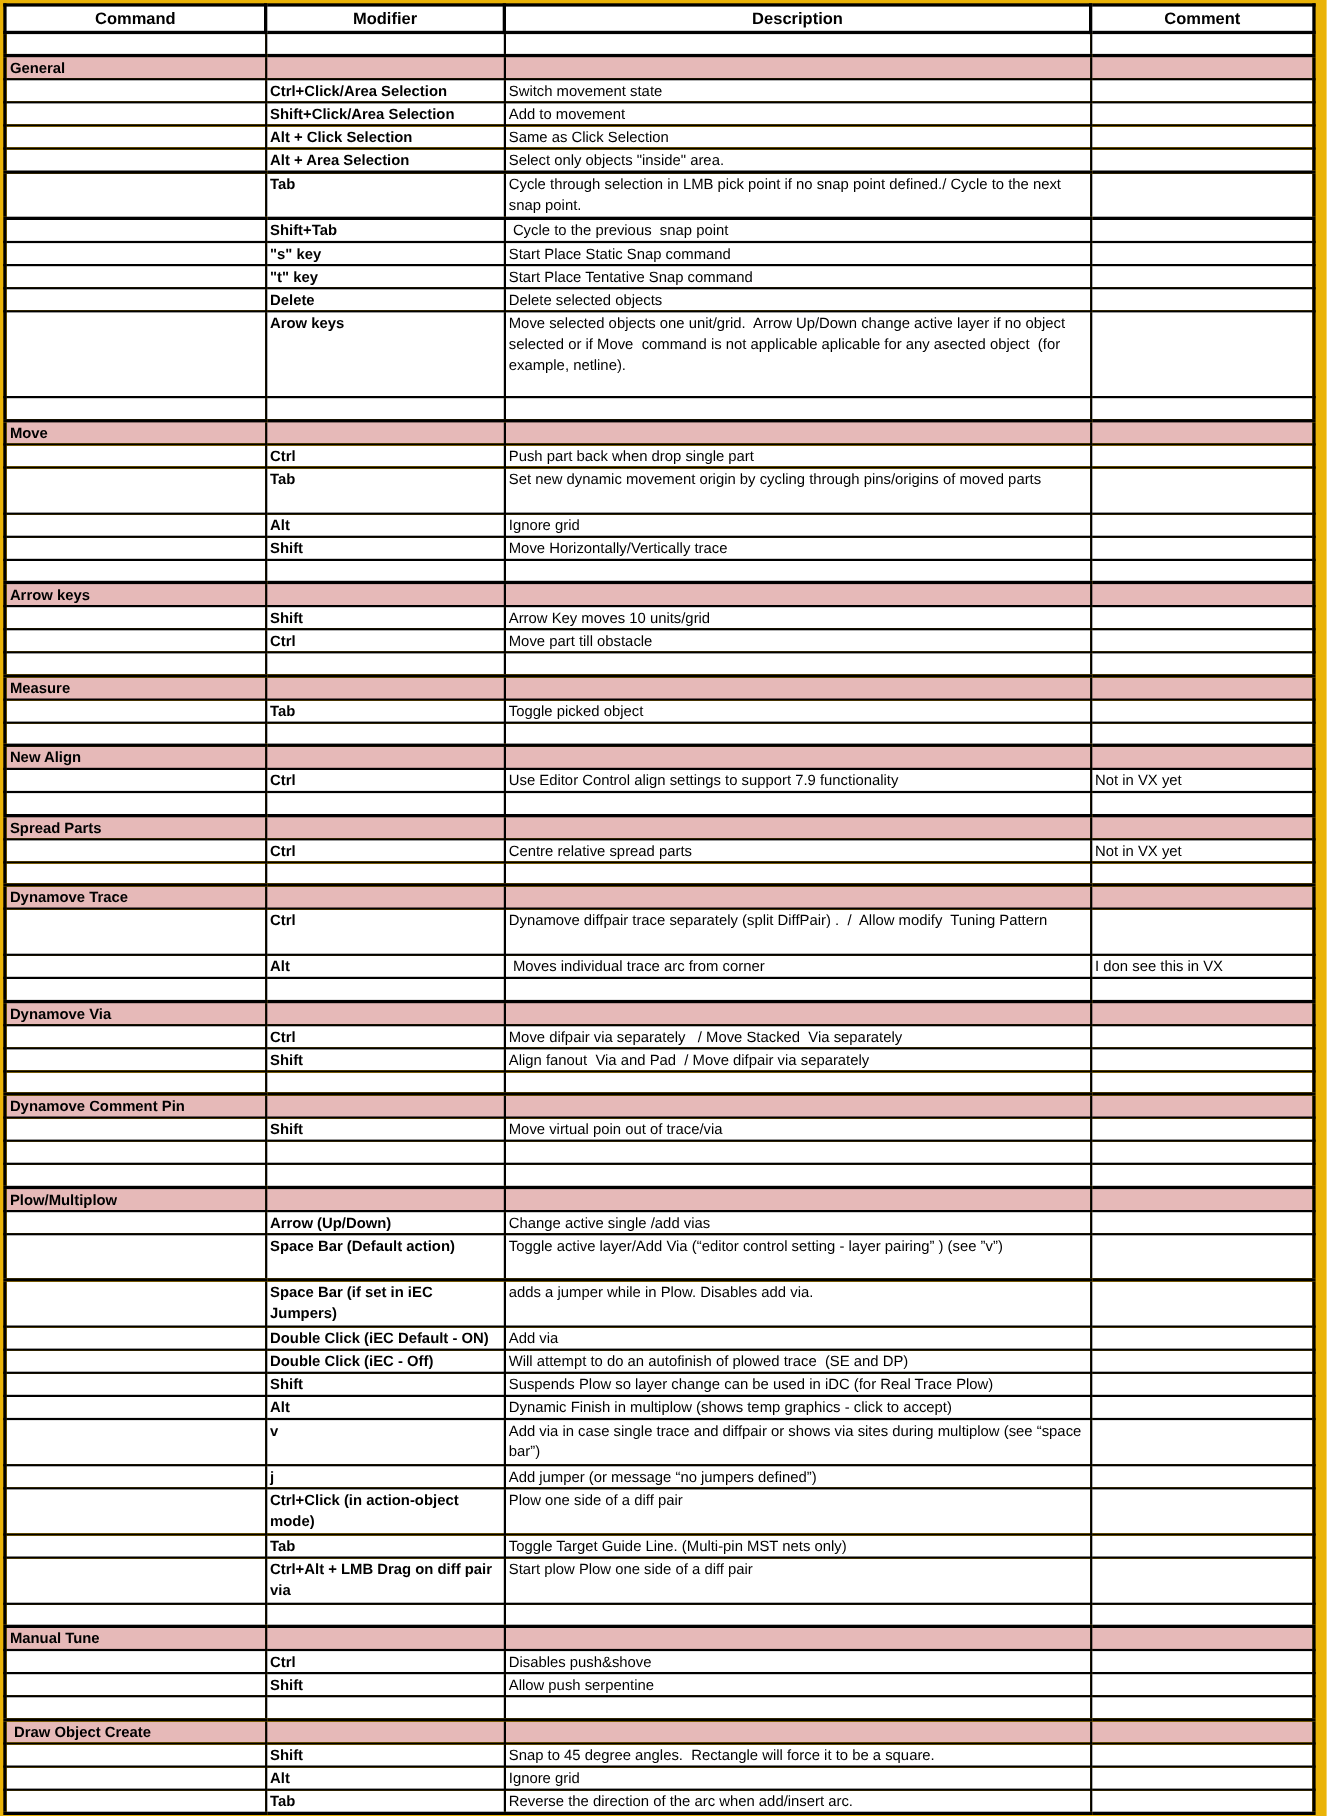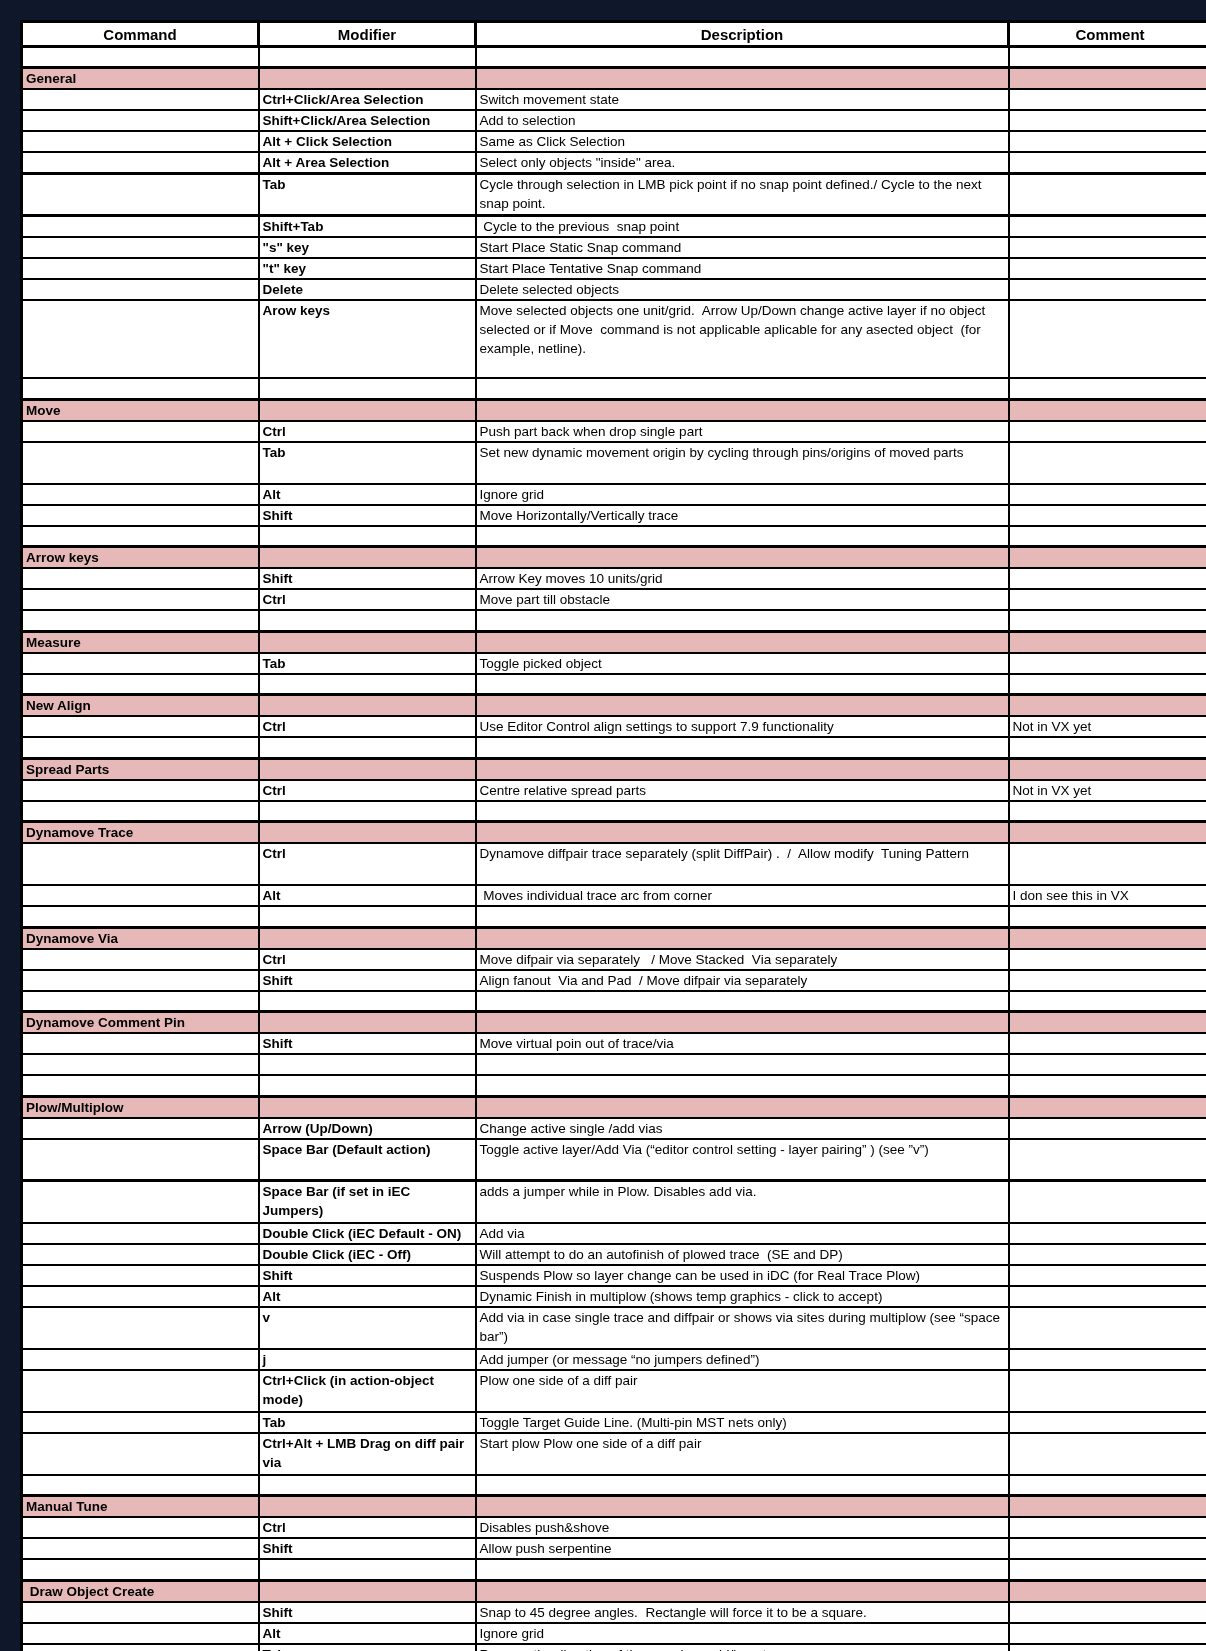--- a/index.html
+++ b/index.html
@@ -5,22 +5,22 @@
   html, body {
     margin: 0;
     padding: 0;
     background: #ffffff;
     font-family: "Liberation Sans", sans-serif;
   }
   .page {
     width: 1206px;
     height: 1651px;
     box-sizing: border-box;
-    padding: 20px;
-    background: #0f172a;
+    padding: 3px;
+    background: #eab308;
   }
   table.shortcuts {
     border-collapse: collapse;
     table-layout: fixed;
     width: 1190px;
     border: 3px solid #000;
   }
   col.c-command    { width: 237px; }
   col.c-modifier   { width: 217px; }
   col.c-description{ width: 533px; }
@@ -98,21 +98,21 @@
         </tr>
         <tr class="data h1">
           <td class="c-command"></td>
           <td class="c-modifier">Ctrl+Click/Area Selection</td>
           <td class="c-description">Switch movement state</td>
           <td class="c-comment"></td>
         </tr>
         <tr class="data h1">
           <td class="c-command"></td>
           <td class="c-modifier">Shift+Click/Area Selection</td>
-          <td class="c-description">Add to selection</td>
+          <td class="c-description">Add to movement</td>
           <td class="c-comment"></td>
         </tr>
         <tr class="data h1">
           <td class="c-command"></td>
           <td class="c-modifier">Alt + Click Selection</td>
           <td class="c-description">Same as Click Selection</td>
           <td class="c-comment"></td>
         </tr>
         <tr class="data h1">
           <td class="c-command"></td>

